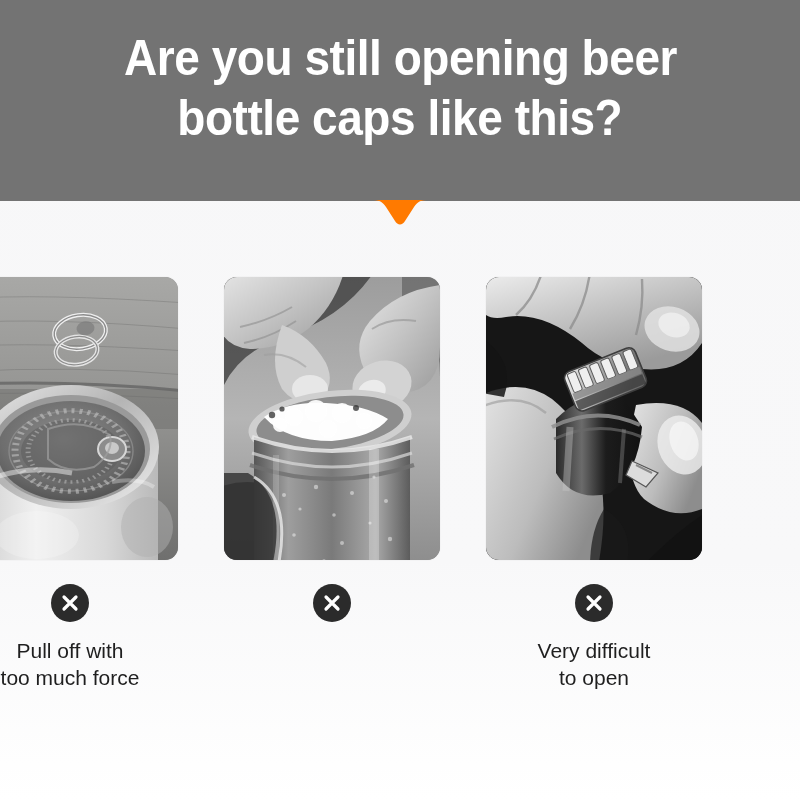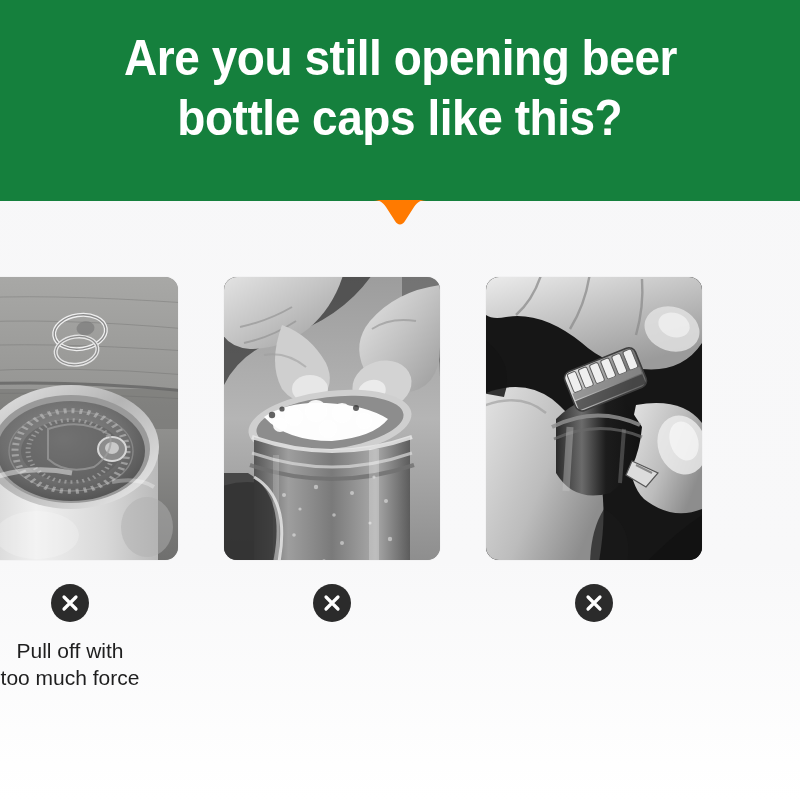--- a/index.html
+++ b/index.html
@@ -16,21 +16,21 @@
     position: relative;
   }
 
   
   .banner {
     position: absolute;
     top: 0;
     left: 0;
     width: 800px;
     height: 201px;
-    background: #15803d;
+    background: #737373;
     display: flex;
     flex-direction: column;
     align-items: center;
     justify-content: flex-start;
     padding-top: 28px;
   }
 
   .banner-title-line {
     color: #ffffff;
     font-family: "Liberation Sans", sans-serif;
@@ -387,15 +387,17 @@
         <path d="M118 232 Q 150 250 140 290 L104 290 Q 104 254 118 232 Z" fill="#1a1a1a" opacity="0.7"></path>
       </svg>
     </div>
 
     <div class="x-badge">
       <svg width="20" height="20" viewBox="0 0 20 20" xmlns="http://www.w3.org/2000/svg">
         <path d="M4 4 L16 16 M16 4 L4 16" stroke="#ffffff" stroke-width="3.2" stroke-linecap="round"></path>
       </svg>
     </div>
 
+    <div class="caption">Very difficult
+to open</div>
   </div>
 
 </div>
 
 </body></html>

